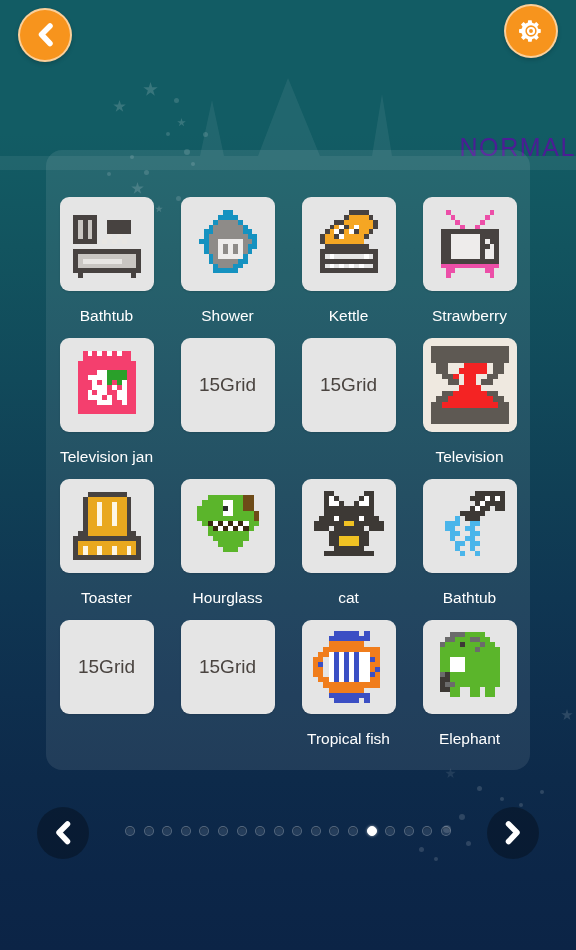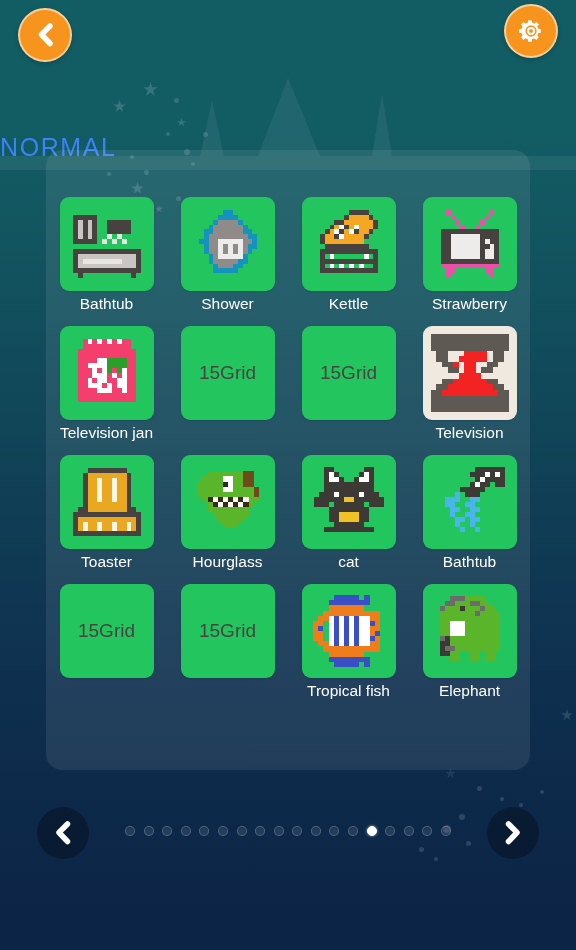--- a/index.html
+++ b/index.html
@@ -38,50 +38,50 @@
     background:#f7941d; border:2px solid rgba(255,255,255,.55);
     display:flex; align-items:center; justify-content:center;
     box-shadow:0 2px 4px rgba(0,0,0,.18);
   }
   #back-btn { left:18px; top:8px; }
   #settings-btn { right:18px; top:4px; }
 
   
   .title {
     position:absolute; left:0; right:0; top:133px;
-    text-align:left; color:#3b82f6;
+    text-align:right; color:#4c1d95;
     font-size:25px; letter-spacing:1.6px; font-weight:400;
   }
 
   
   .panel {
     position:absolute; left:46px; top:150px; width:484px; height:620px;
     background:rgba(255,255,255,.085);
     border-radius:16px;
   }
 
   .grid {
     position:absolute; left:0; top:47px; width:484px;
     display:grid;
     grid-template-columns:repeat(4,1fr);
     row-gap:13px;
     justify-items:center;
   }
   .cell { width:104px; display:flex; flex-direction:column; align-items:center; }
   .tile {
     width:94px; height:94px; border-radius:9px;
-    background:#22c55e;
+    background:#e5e5e5;
     display:flex; align-items:center; justify-content:center;
     overflow:hidden;
     box-shadow:0 1px 2px rgba(0,0,0,.12);
   }
   .tile.gray { background:#efe9e0; }
   .tile.empty { color:#4a4440; font-size:19px; }
   .label {
-    margin-top:4px; color:#ffffff; font-size:15.5px;
+    margin-top:16px; color:#ffffff; font-size:15.5px;
     white-space:nowrap; text-align:center; line-height:18px;
   }
   .tile svg { display:block; }
 
   
   .nav-btn {
     position:absolute; width:52px; height:52px; border-radius:50%;
     background:rgba(0,0,0,.30);
     display:flex; align-items:center; justify-content:center;
   }

